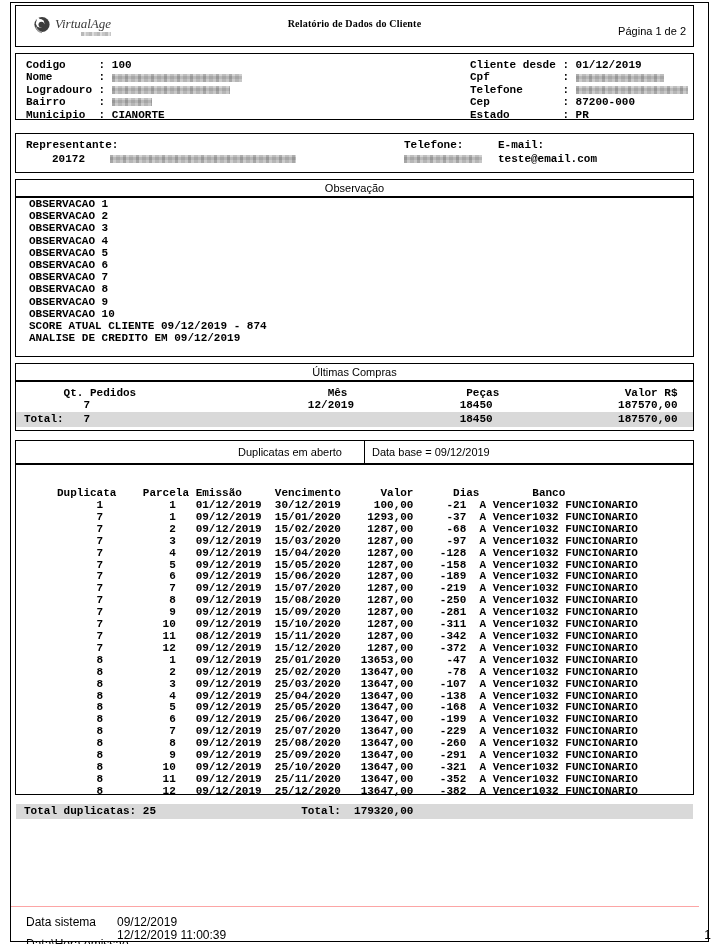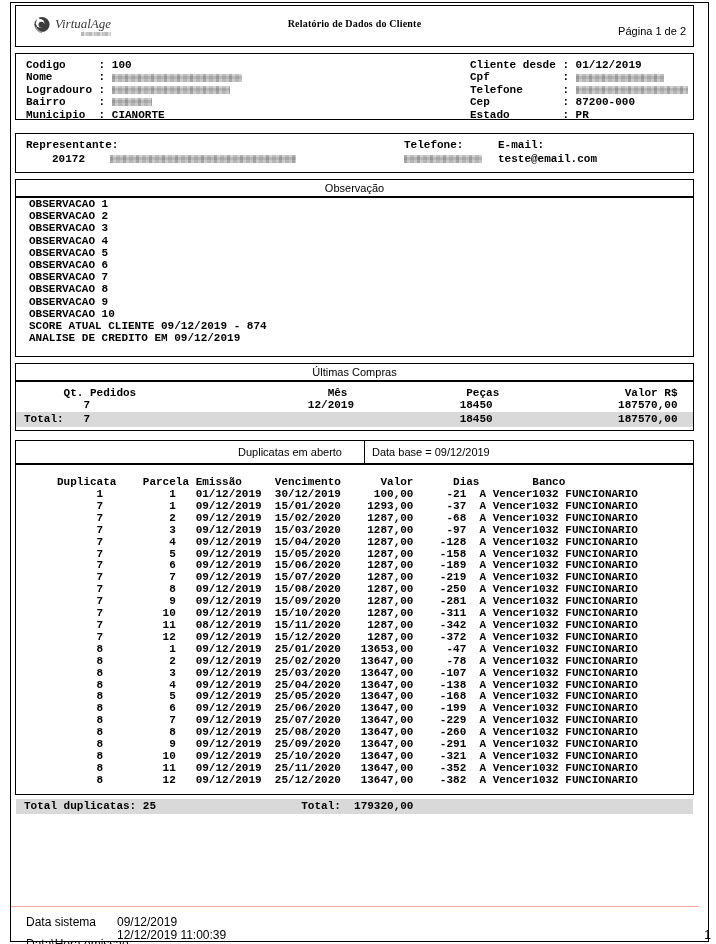--- a/index.html
+++ b/index.html
@@ -54,24 +54,24 @@
   .obs-content .mono-line{padding-left:13px;}
   
   .compras-title{top:360px;height:18px;}
   .compras-content{top:378px;height:50px;padding-top:5px;}
   .compras-content .mono-line{line-height:12px;}
   .compras-content .total-bar{margin-top:1px;padding-top:1px;padding-bottom:2px;}
   
   .dup-title{top:437px;height:24px;justify-content:flex-start;padding:0;}
   .dup-title-left{width:348px;text-align:right;padding-right:22px;box-sizing:border-box;}
   .dup-title-right{border-left:1px solid #000;flex:1;height:100%;display:flex;align-items:center;padding-left:7px;}
-  .dup-content{top:461px;height:331px;padding-top:10px;}
+  .dup-content{top:461px;height:331px;padding-top:21px;}
   .dup-content .dup-header{line-height:14px;}
   .dup-content .dup-row{line-height:11.9px;}
-  .dup-content .total-bar{margin-top:12px;padding-top:1px;padding-bottom:2px;}
+  .dup-content .total-bar{margin-top:6px;padding-top:1px;padding-bottom:2px;}
   
   .footer{position:absolute;left:0;top:903px;width:688px;border-top:1px solid #fca5a5;font-size:12px;}
   .footer span{position:absolute;white-space:pre;}
   .f-label1{left:15px;top:8px;}  .f-value1{left:106px;top:8px;}
   .f-label2{left:15px;top:30px;} .f-value2{left:106px;top:21px;}
   .f-pagina{left:624px;top:21px;margin-top:20px;}
   .f-pagenum{left:668px;top:21px;width:32px;text-align:right;}
 </style>
 </head>
 <body>

